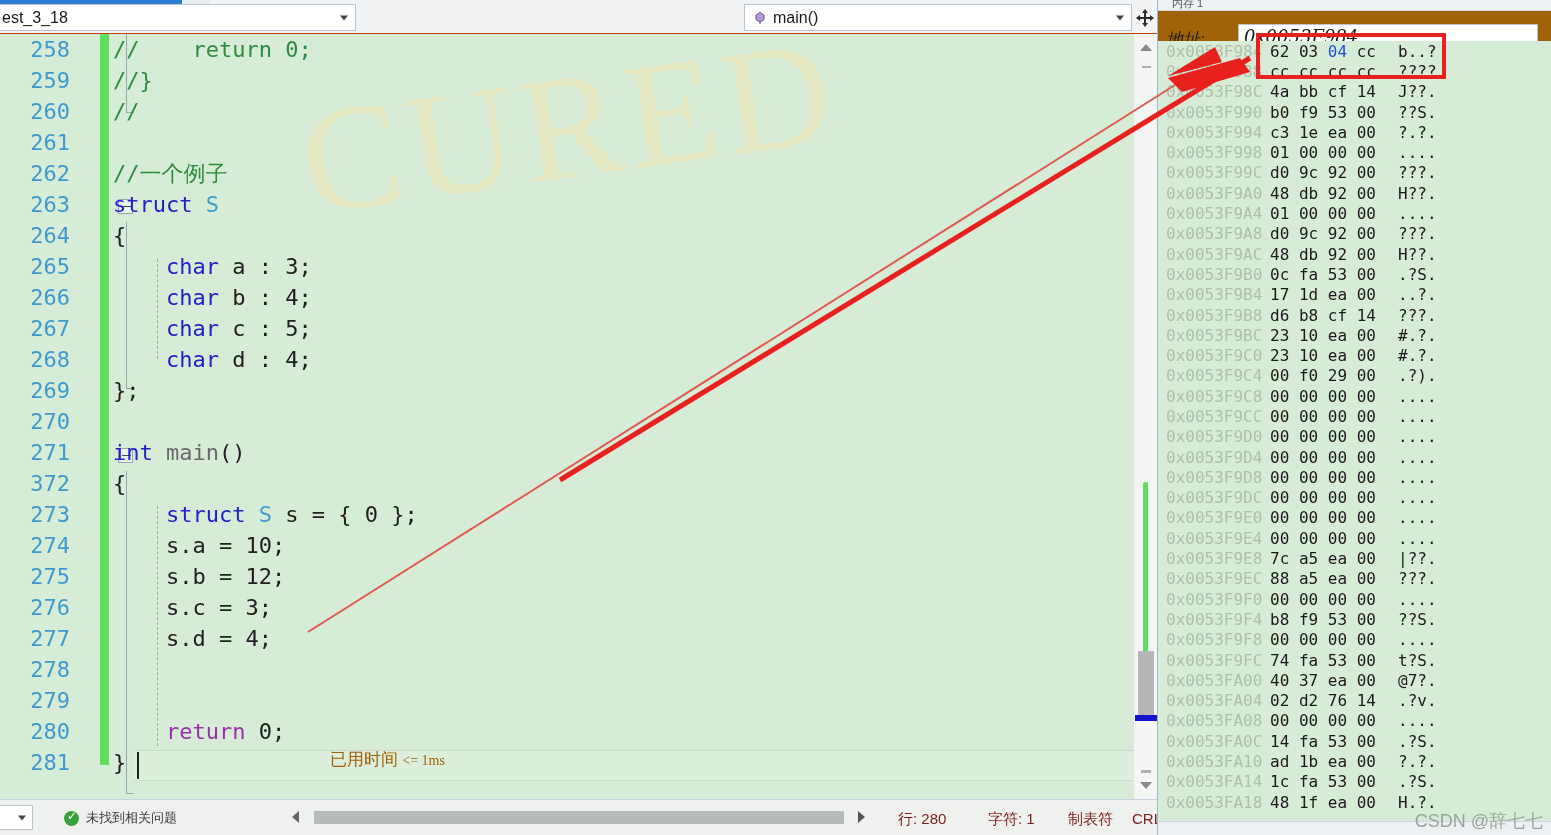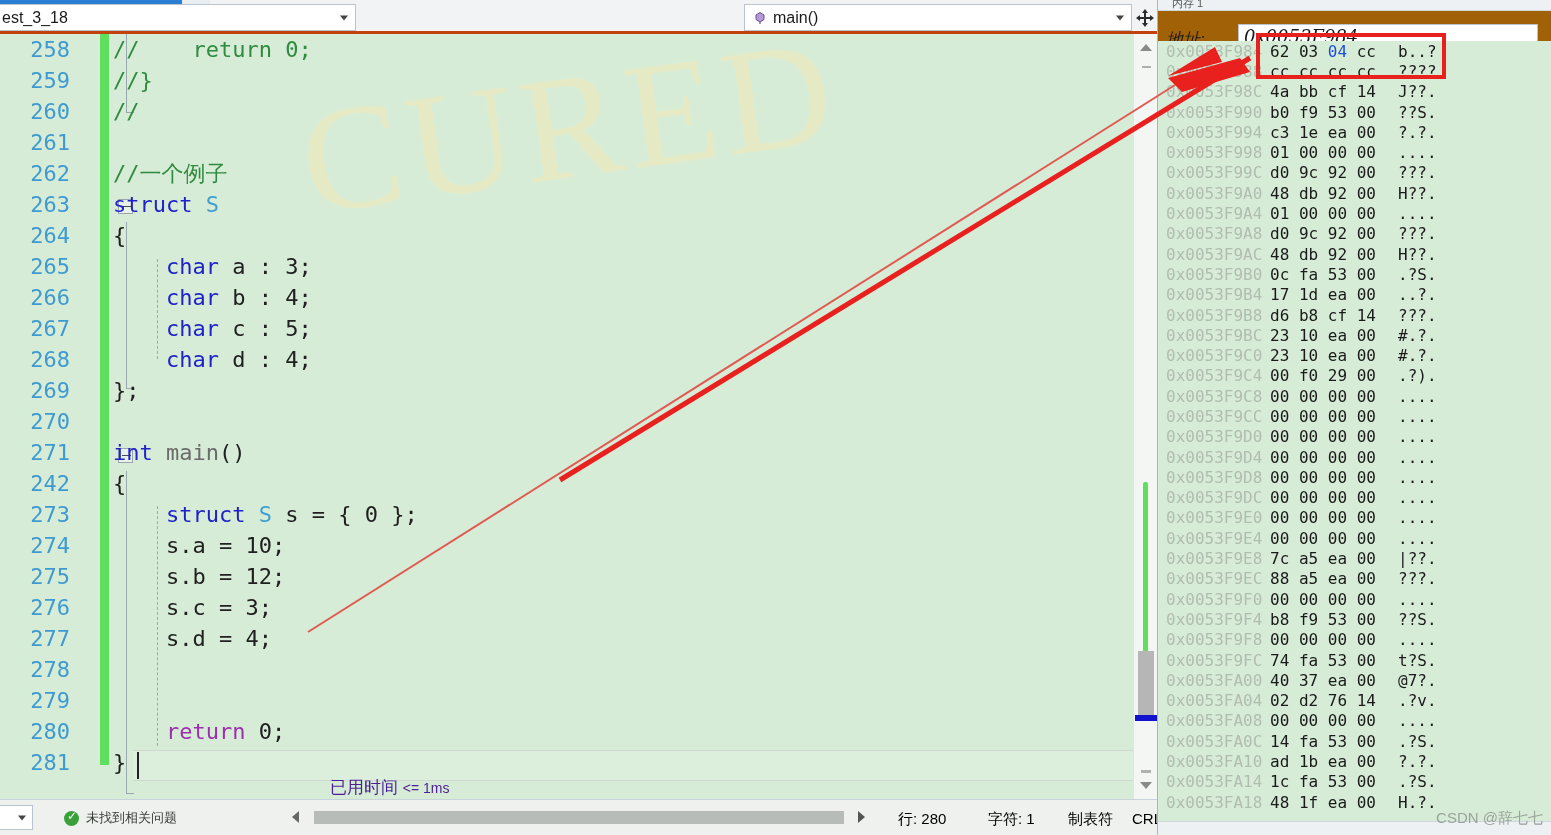--- a/index.html
+++ b/index.html
@@ -3,21 +3,21 @@
 <meta charset="utf-8">
 <style>
   * { box-sizing: border-box; margin:0; padding:0; }
   html,body{ width:1551px; height:835px; overflow:hidden; background:#ffffff;
     font-family:"Liberation Sans","DejaVu Sans",sans-serif; }
 
   #root{ position:relative; width:1551px; height:835px; }
 
   
   .topbar{ position:absolute; left:0; top:0; width:1157px; height:34px;
-    background:#f1f3f5; border-bottom:3px solid #c2410c; display:flex; align-items:center; }
+    background:#f1f3f5; border-bottom:1px solid #c2410c; display:flex; align-items:center; }
   .tabstrip{ position:absolute; left:0; top:0; width:210px; height:9px; background:#2a7fd4; }
   .tabstrip .tabfill{ position:absolute; right:0; top:0; width:28px; height:9px; background:#e9eef3; }
 
   .navcombo{ position:relative; height:27px; background:#ffffff; border:1px solid #b9c4cf;
     display:flex; align-items:center; font-size:16px; color:#1a1a1a; }
   .navcombo .txt{ padding-left:9px; white-space:nowrap; overflow:hidden; }
   .navcombo .caret{ position:absolute; right:7px; top:50%; transform:translateY(-50%);
     width:0;height:0;border-left:4px solid transparent;border-right:4px solid transparent;
     border-top:5px solid #444; }
   #combo-file{ position:absolute; left:-8px; top:4px; width:364px; }
@@ -49,22 +49,22 @@
     background:#e6f3e6; }
   .foldbox:after{ content:""; position:absolute; left:3px; top:6px; width:9px; height:1px; background:#4a4a4a; }
   .vline{ position:absolute; width:1px; background:#9aa9b0; }
   .vline.dash{ background:none; border-left:1px dashed #9aa9b0; width:0; }
   .lcorner{ position:absolute; width:8px; height:1px; background:#9aa9b0; }
 
   
   .curline{ position:absolute; left:133px; top:716px; width:1000px; height:31px;
     border-top:1px solid #cfd8cf; border-bottom:1px solid #cfd8cf; background:#dceedc; }
   .caret-bar{ position:absolute; left:137px; top:718px; width:2px; height:27px; background:#222; }
-  .elapsed{ position:absolute; left:330px; top:742px; font-size:17px; color:#4c1d95;
-    font-family:Liberation Sans, sans-serif; }
+  .elapsed{ position:absolute; left:330px; top:714px; font-size:17px; color:#a16207;
+    font-family:Liberation Serif, serif; }
   .elapsed .small{ font-size:14px; }
 
   
   .ed-scroll{ position:absolute; left:1133px; top:34px; width:24px; height:765px; background:#f4f6f4;
     border-left:1px solid #dfe5df; }
   .ed-scroll .arrow-up{ position:absolute; left:6px; top:10px; width:0;height:0;
     border-left:6px solid transparent;border-right:6px solid transparent;border-bottom:7px solid #8a8a8a; }
   .ed-scroll .arrow-dn{ position:absolute; left:6px; bottom:10px; width:0;height:0;
     border-left:6px solid transparent;border-right:6px solid transparent;border-top:7px solid #8a8a8a; }
   .ed-scroll .dash-mark{ position:absolute; left:8px; top:32px; width:9px; height:2px; background:#b0b0b0; }
@@ -85,21 +85,21 @@
   .sb-ok{ position:absolute; left:64px; top:11px; width:15px; height:15px; border-radius:50%;
     background:#3aa13a; }
   .sb-ok:after{ content:"✓"; position:absolute; left:3px; top:-2px; color:#fff; font-size:12px; }
   .sb-oktxt{ position:absolute; left:86px; top:9px; font-size:13px; color:#3a3a3a; }
   .sb-scroll{ position:absolute; left:292px; top:8px; width:580px; height:19px; }
   .sb-scroll .lt{ position:absolute; left:0; top:3px; width:0;height:0;
     border-top:6px solid transparent;border-bottom:6px solid transparent;border-right:7px solid #666; }
   .sb-scroll .track{ position:absolute; left:22px; top:3px; width:530px; height:13px; background:#b8bcb8; }
   .sb-rt{ position:absolute; left:858px; top:811px; width:0;height:0;
     border-top:6px solid transparent;border-bottom:6px solid transparent;border-left:7px solid #555; }
-  .sb-item{ position:absolute; top:810px; font-size:15px; color:#000000; white-space:nowrap; }
+  .sb-item{ position:absolute; top:810px; font-size:15px; color:#7f1d1d; white-space:nowrap; }
 
   
   .mempanel{ position:absolute; left:1157px; top:0; width:394px; height:835px;
     background:#d7ecd7; border-left:1px solid #9bb8d4; }
   .mem-tabhdr{ position:absolute; left:0; top:0; width:394px; height:11px; background:#eef1f4;
     border-bottom:1px solid #cfd8e0; font-size:11px; color:#555; overflow:hidden; }
   .mem-tabhdr span{ position:absolute; left:14px; top:-4px; }
   .mem-addrrow{ position:absolute; left:0; top:11px; width:394px; height:30px; background:#a16207;font-style:italic; }
   .mem-addrlabel{ position:absolute; left:8px; top:17px; font-size:17px; color:#1a1a1a; }
   .mem-addrinput{ position:absolute; left:80px; top:13px; width:300px; height:26px;
@@ -115,21 +115,21 @@
   .mem-bottombar{ position:absolute; left:0; top:821px; width:394px; height:14px;
     background:#eef1f4; border-top:1px solid #cfd8e0; }
 
   
   .overlay{ position:absolute; left:0; top:0; width:1551px; height:835px; pointer-events:none; }
 
   
   .wm-cured{ position:absolute; left:300px; top:40px; font-size:150px; color:#f2e9b8;
     opacity:.55; font-family:"Liberation Serif",serif; letter-spacing:6px;
     transform:rotate(-8deg); }
-  .wm-csdn{ position:absolute; right:8px; top:809px; font-size:15px; color:#9aa59a; }
+  .wm-csdn{ position:absolute; right:8px; top:809px; font-size:18px; color:#9aa59a; }
 </style>
 </head>
 <body>
 
 <div id="root">
 
   <div class="topbar">
     <div class="tabstrip">
       <div class="tabfill"></div>
     </div>
@@ -229,21 +229,21 @@
         </div>
         <div class="line">
           <span class="lnum">270</span>
           <span class="code"></span>
         </div>
         <div class="line">
           <span class="lnum">271</span>
           <span class="code"><span class="kw">int</span> <span class="fn">main</span>()</span>
         </div>
         <div class="line">
-          <span class="lnum">242</span>
+          <span class="lnum">372</span>
           <span class="code">{</span>
         </div>
         <div class="line">
           <span class="lnum">273</span>
           <span class="code">    <span class="kw">struct</span> <span class="type2">S</span> s = { <span class="num">0</span> };</span>
         </div>
         <div class="line">
           <span class="lnum">274</span>
           <span class="code">    s.a = <span class="num">10</span>;</span>
         </div>

